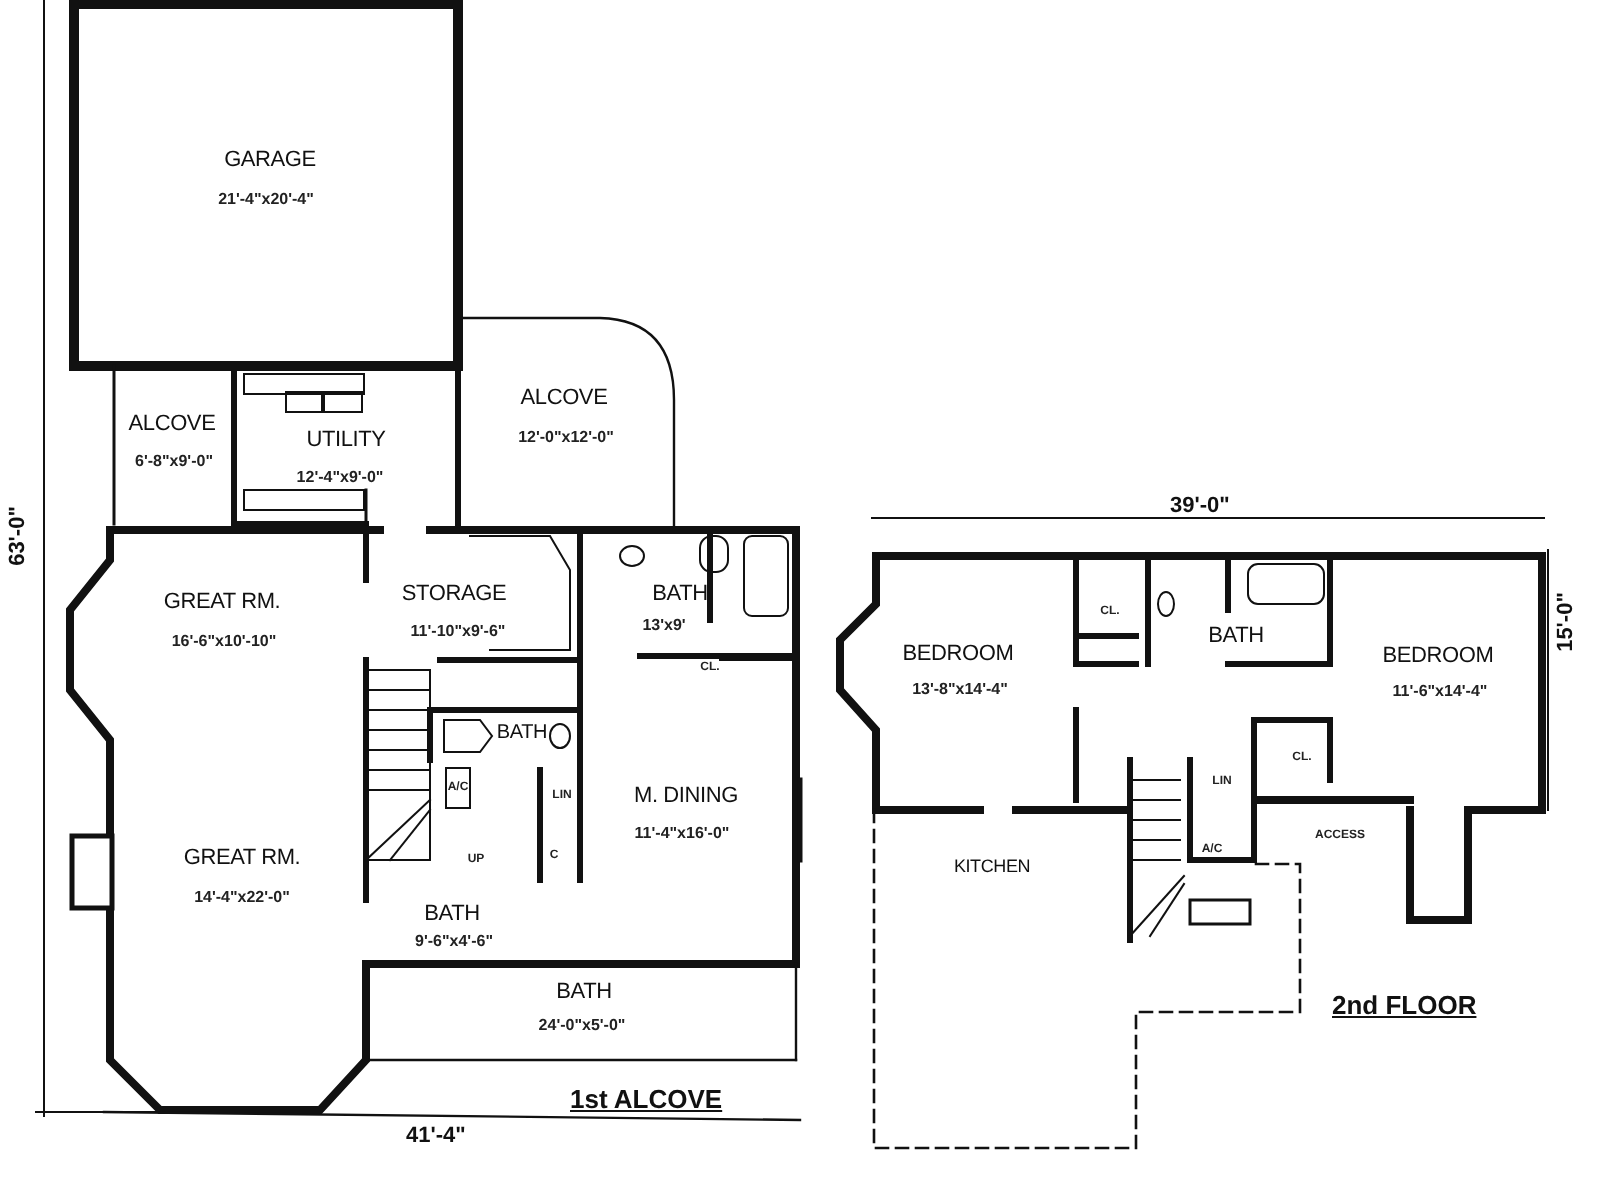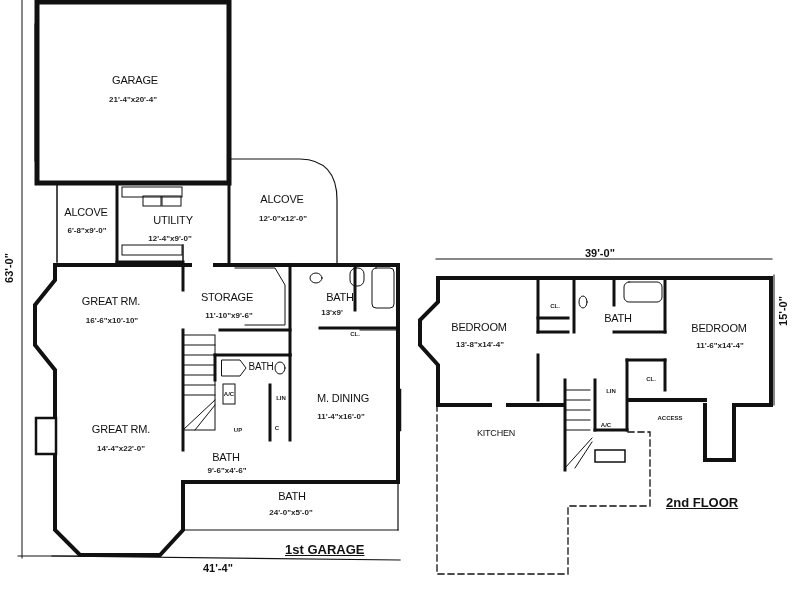--- a/index.html
+++ b/index.html
@@ -171,21 +171,21 @@
 <div class="dim" style="left:121px;top:444px">14'-4"x22'-0"</div>
 <div class="lbl" style="left:226px;top:451px">BATH</div>
 <div class="dim" style="left:227px;top:466px">9'-6"x4'-6"</div>
 <div class="lbl" style="left:292px;top:490px">BATH</div>
 <div class="dim" style="left:291px;top:508px">24'-0"x5'-0"</div>
 <div class="tiny" style="left:355px;top:331px">CL.</div>
 <div class="tiny" style="left:281px;top:395px">LIN</div>
 <div class="tiny" style="left:229px;top:391px">A/C</div>
 <div class="tiny" style="left:238px;top:427px">UP</div>
 <div class="tiny" style="left:277px;top:425px">C</div>
-<div class="floor" style="left:285px;top:542px">1st GARAGE</div>
+<div class="floor" style="left:285px;top:542px">1st ALCOVE</div>
 <div class="overall" style="left:203px;top:562px">41'-4"</div>
 <div class="overall vert" style="left:-6px;top:262px">63'-0"</div>
 
 <div class="lbl" style="left:479px;top:321px">BEDROOM</div>
 <div class="dim" style="left:480px;top:340px">13'-8"x14'-4"</div>
 <div class="lbl" style="left:618px;top:312px">BATH</div>
 <div class="lbl" style="left:719px;top:322px">BEDROOM</div>
 <div class="dim" style="left:720px;top:341px">11'-6"x14'-4"</div>
 <div class="lbl" style="left:496px;top:428px;font-size:9px">KITCHEN</div>
 <div class="tiny" style="left:670px;top:415px">ACCESS</div>

